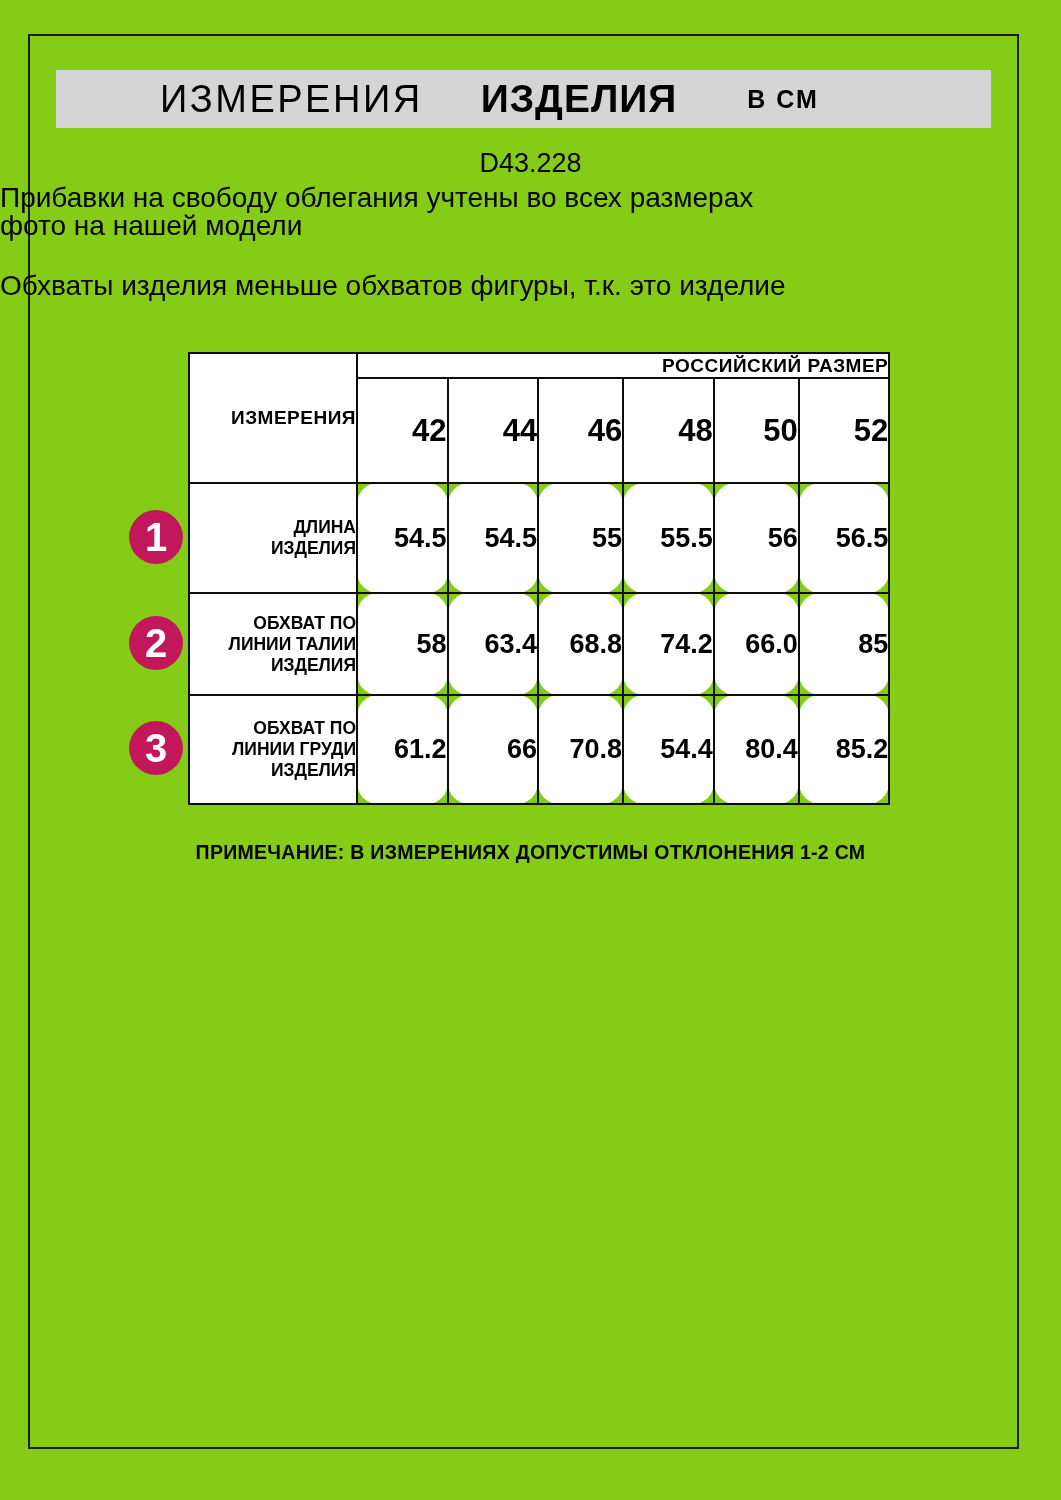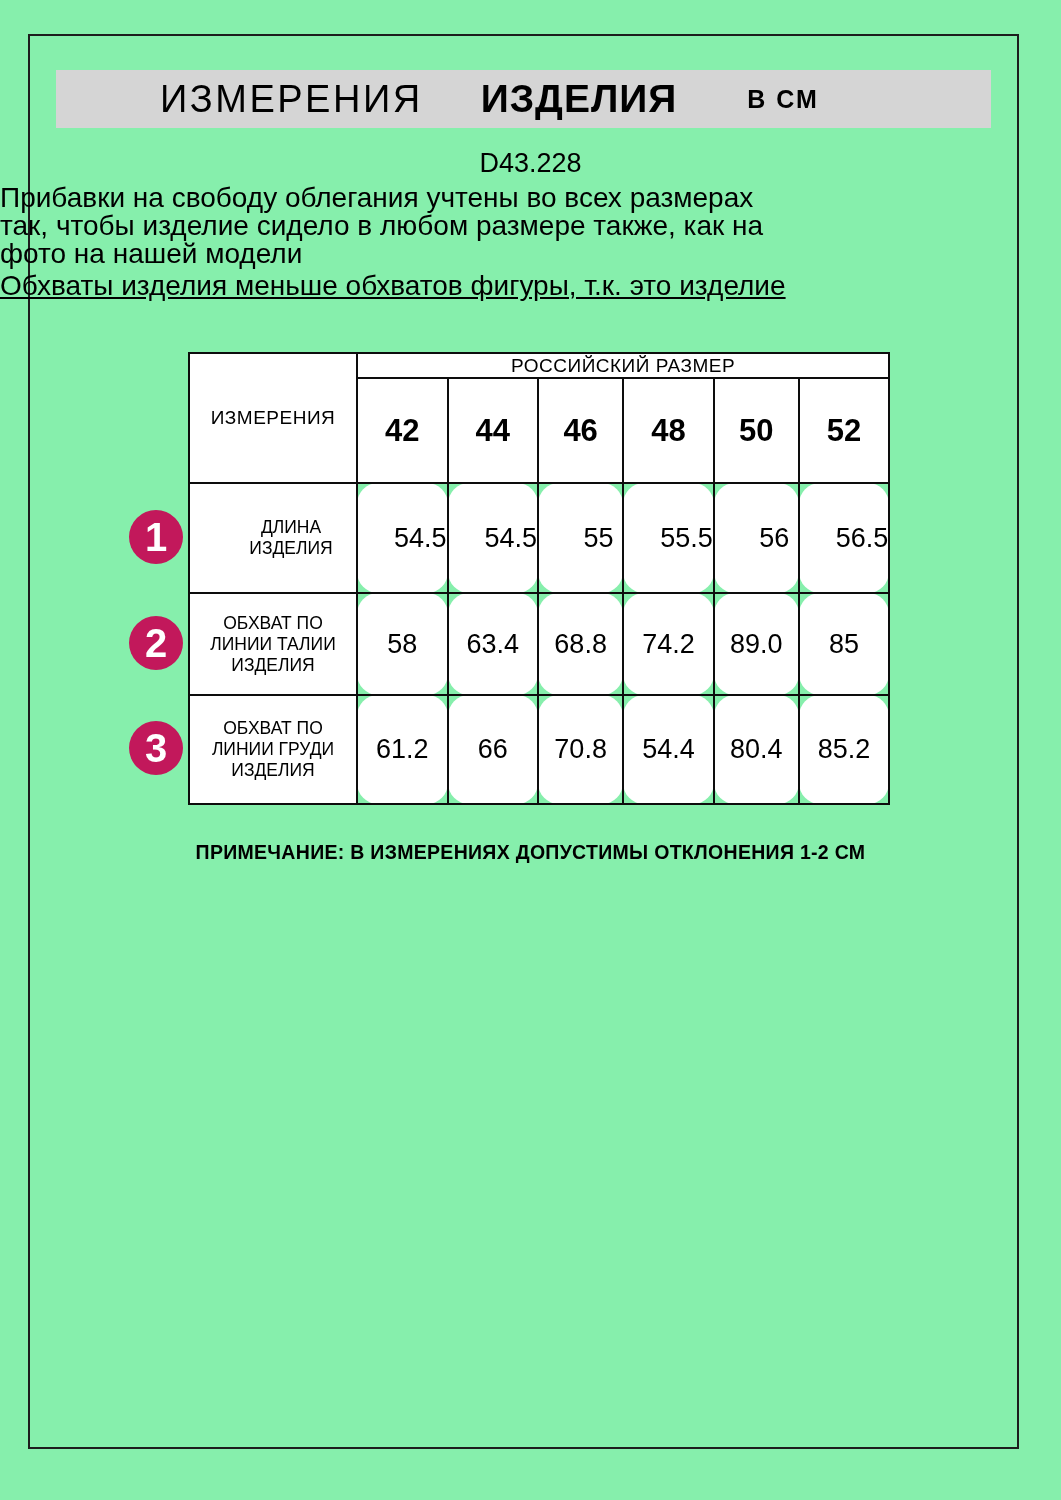--- a/index.html
+++ b/index.html
@@ -6,21 +6,21 @@
   html, body { background: #ffffff; }
   body {
     font-family: "Liberation Sans", "DejaVu Sans", sans-serif;
     color: #000;
     width: 1061px;
   }
   .page {
     position: relative;
     width: 1061px;
     height: 1500px;
-    background: #86efac;
+    background: #84cc16;
     overflow: hidden;
   }
   .frame {
     position: absolute;
     left: 28px; top: 34px;
     width: 991px; height: 1415px;
     border: 2px solid #1d1d1d;
   }
   .header-bar {
     position: absolute;
@@ -60,35 +60,36 @@
   }
   .para {
     position: absolute;
     left: 0;
     width: 1061px;
     text-align: left;
     font-size: 28px;
     line-height: 28px;
   }
   .para-1 { top: 184px; }
-  .para-2 { top: 272px; text-decoration: underline; }
+  .para-2 { top: 272px; }
   .size-table-wrap {
     position: absolute;
     left: 188px; top: 352px;
   }
   table.size-table {
     border-collapse: collapse;
     table-layout: fixed;
   }
   table.size-table td {
     border: 2px solid #0d0d0d;
-    text-align: center;
+    text-align: right;
     vertical-align: middle;
     padding: 0;
     background: #fff;
+    font-weight: bold;
   }
   td.corner-cell {
     width: 168px;
     font-size: 19px;
     letter-spacing: 0.5px;
   }
   td.group-header-cell {
     height: 25px;
     font-size: 19px;
     line-height: 21px;
@@ -147,21 +148,20 @@
   <div class="header-bar">
     <span class="title-left">ИЗМЕРЕНИЯ</span>
     <span class="title-right">ИЗДЕЛИЯ</span>
     <span class="title-units">В СМ</span>
   </div>
 
   <div class="article">D43.228</div>
 
   <div class="para para-1">
     <div>Прибавки на свободу облегания учтены во всех размерах</div>
-    <div>так, чтобы изделие сидело в любом размере также, как на</div>
     <div>фото на нашей модели</div>
   </div>
 
   <div class="para para-2">
     <div>Обхваты изделия меньше обхватов фигуры, т.к. это изделие</div>
   </div>
 
   <div class="size-table-wrap">
     <table class="size-table">
       <tbody>
@@ -191,21 +191,21 @@
       <tr class="data-row-1">
         <td class="label-cell">
           <div>ОБХВАТ ПО</div>
           <div>ЛИНИИ ТАЛИИ</div>
           <div>ИЗДЕЛИЯ</div>
         </td>
         <td class="value-cell">58</td>
         <td class="value-cell">63.4</td>
         <td class="value-cell">68.8</td>
         <td class="value-cell">74.2</td>
-        <td class="value-cell">89.0</td>
+        <td class="value-cell">66.0</td>
         <td class="value-cell">85</td>
       </tr>
       <tr class="data-row-2">
         <td class="label-cell">
           <div>ОБХВАТ ПО</div>
           <div>ЛИНИИ ГРУДИ</div>
           <div>ИЗДЕЛИЯ</div>
         </td>
         <td class="value-cell">61.2</td>
         <td class="value-cell">66</td>

